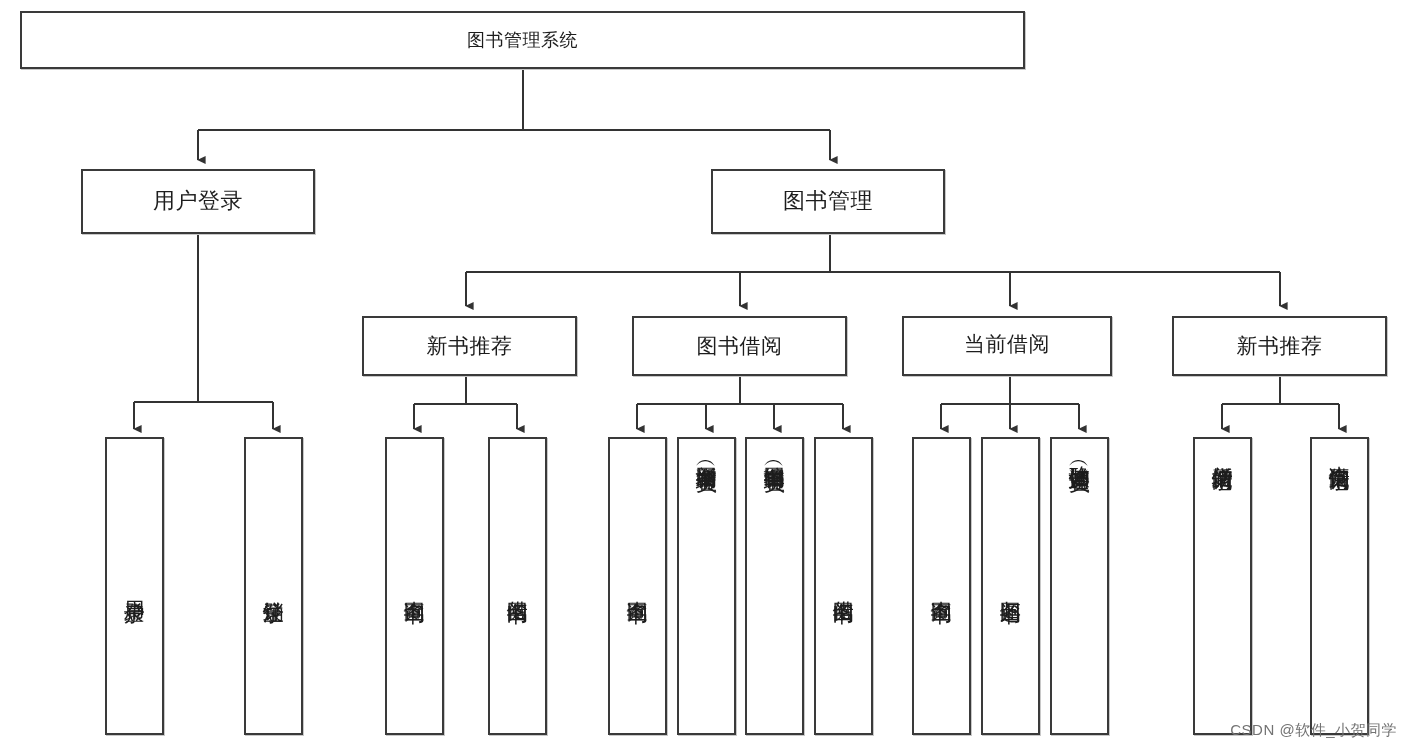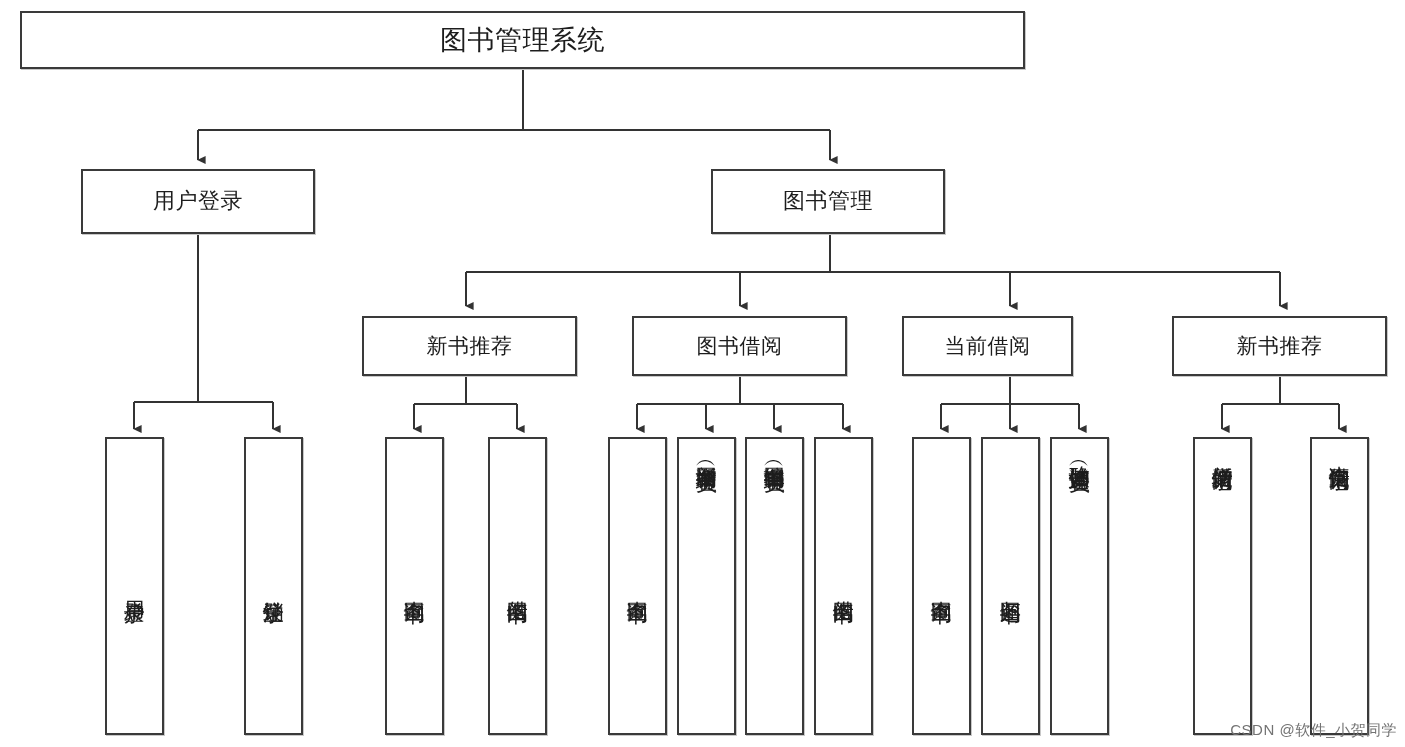--- a/index.html
+++ b/index.html
@@ -37,21 +37,21 @@
     justify-content: center;
     color: #1d1d1d;
     z-index: 2;
   }
   .node .lbl {
     display: block;
     text-align: center;
     line-height: 1.12;
     letter-spacing: 0.5px;
   }
-  .node.root .lbl      { font-size: 27px; }
+  .node.root .lbl      { font-size: 18px; }
   .node.level2 .lbl    { font-size: 22px; }
   .node.level3 .lbl    { font-size: 21px; }
   .node.leaf {
     align-items: flex-start;
     justify-content: center;
     padding-top: 10px;
   }
   .node.leaf .lbl {
     writing-mode: vertical-rl;
     text-orientation: upright;
@@ -140,21 +140,21 @@
   <div class="node level2" style="left:711px; top:169px; width:234px; height:65px;">
     <span class="lbl">图书管理</span>
   </div>
 
   <div class="node level3" style="left:362px; top:316px; width:215px; height:60px;">
     <span class="lbl">新书推荐</span>
   </div>
   <div class="node level3" style="left:632px; top:316px; width:215px; height:60px;">
     <span class="lbl">图书借阅</span>
   </div>
-  <div class="node level3" style="left:902px; top:316px; width:171px; height:60px;">
+  <div class="node level3" style="left:902px; top:316px; width:210px; height:60px;font-family:Liberation Mono, monospace;">
     <span class="lbl">当前借阅</span>
   </div>
   <div class="node level3" style="left:1172px; top:316px; width:215px; height:60px;">
     <span class="lbl">新书推荐</span>
   </div>
 
   <div class="node leaf short" style="left:105px; top:437px; width:59px; height:298px;">
     <span class="lbl">用户登录</span>
   </div>
   <div class="node leaf short" style="left:244px; top:437px; width:59px; height:298px;">

